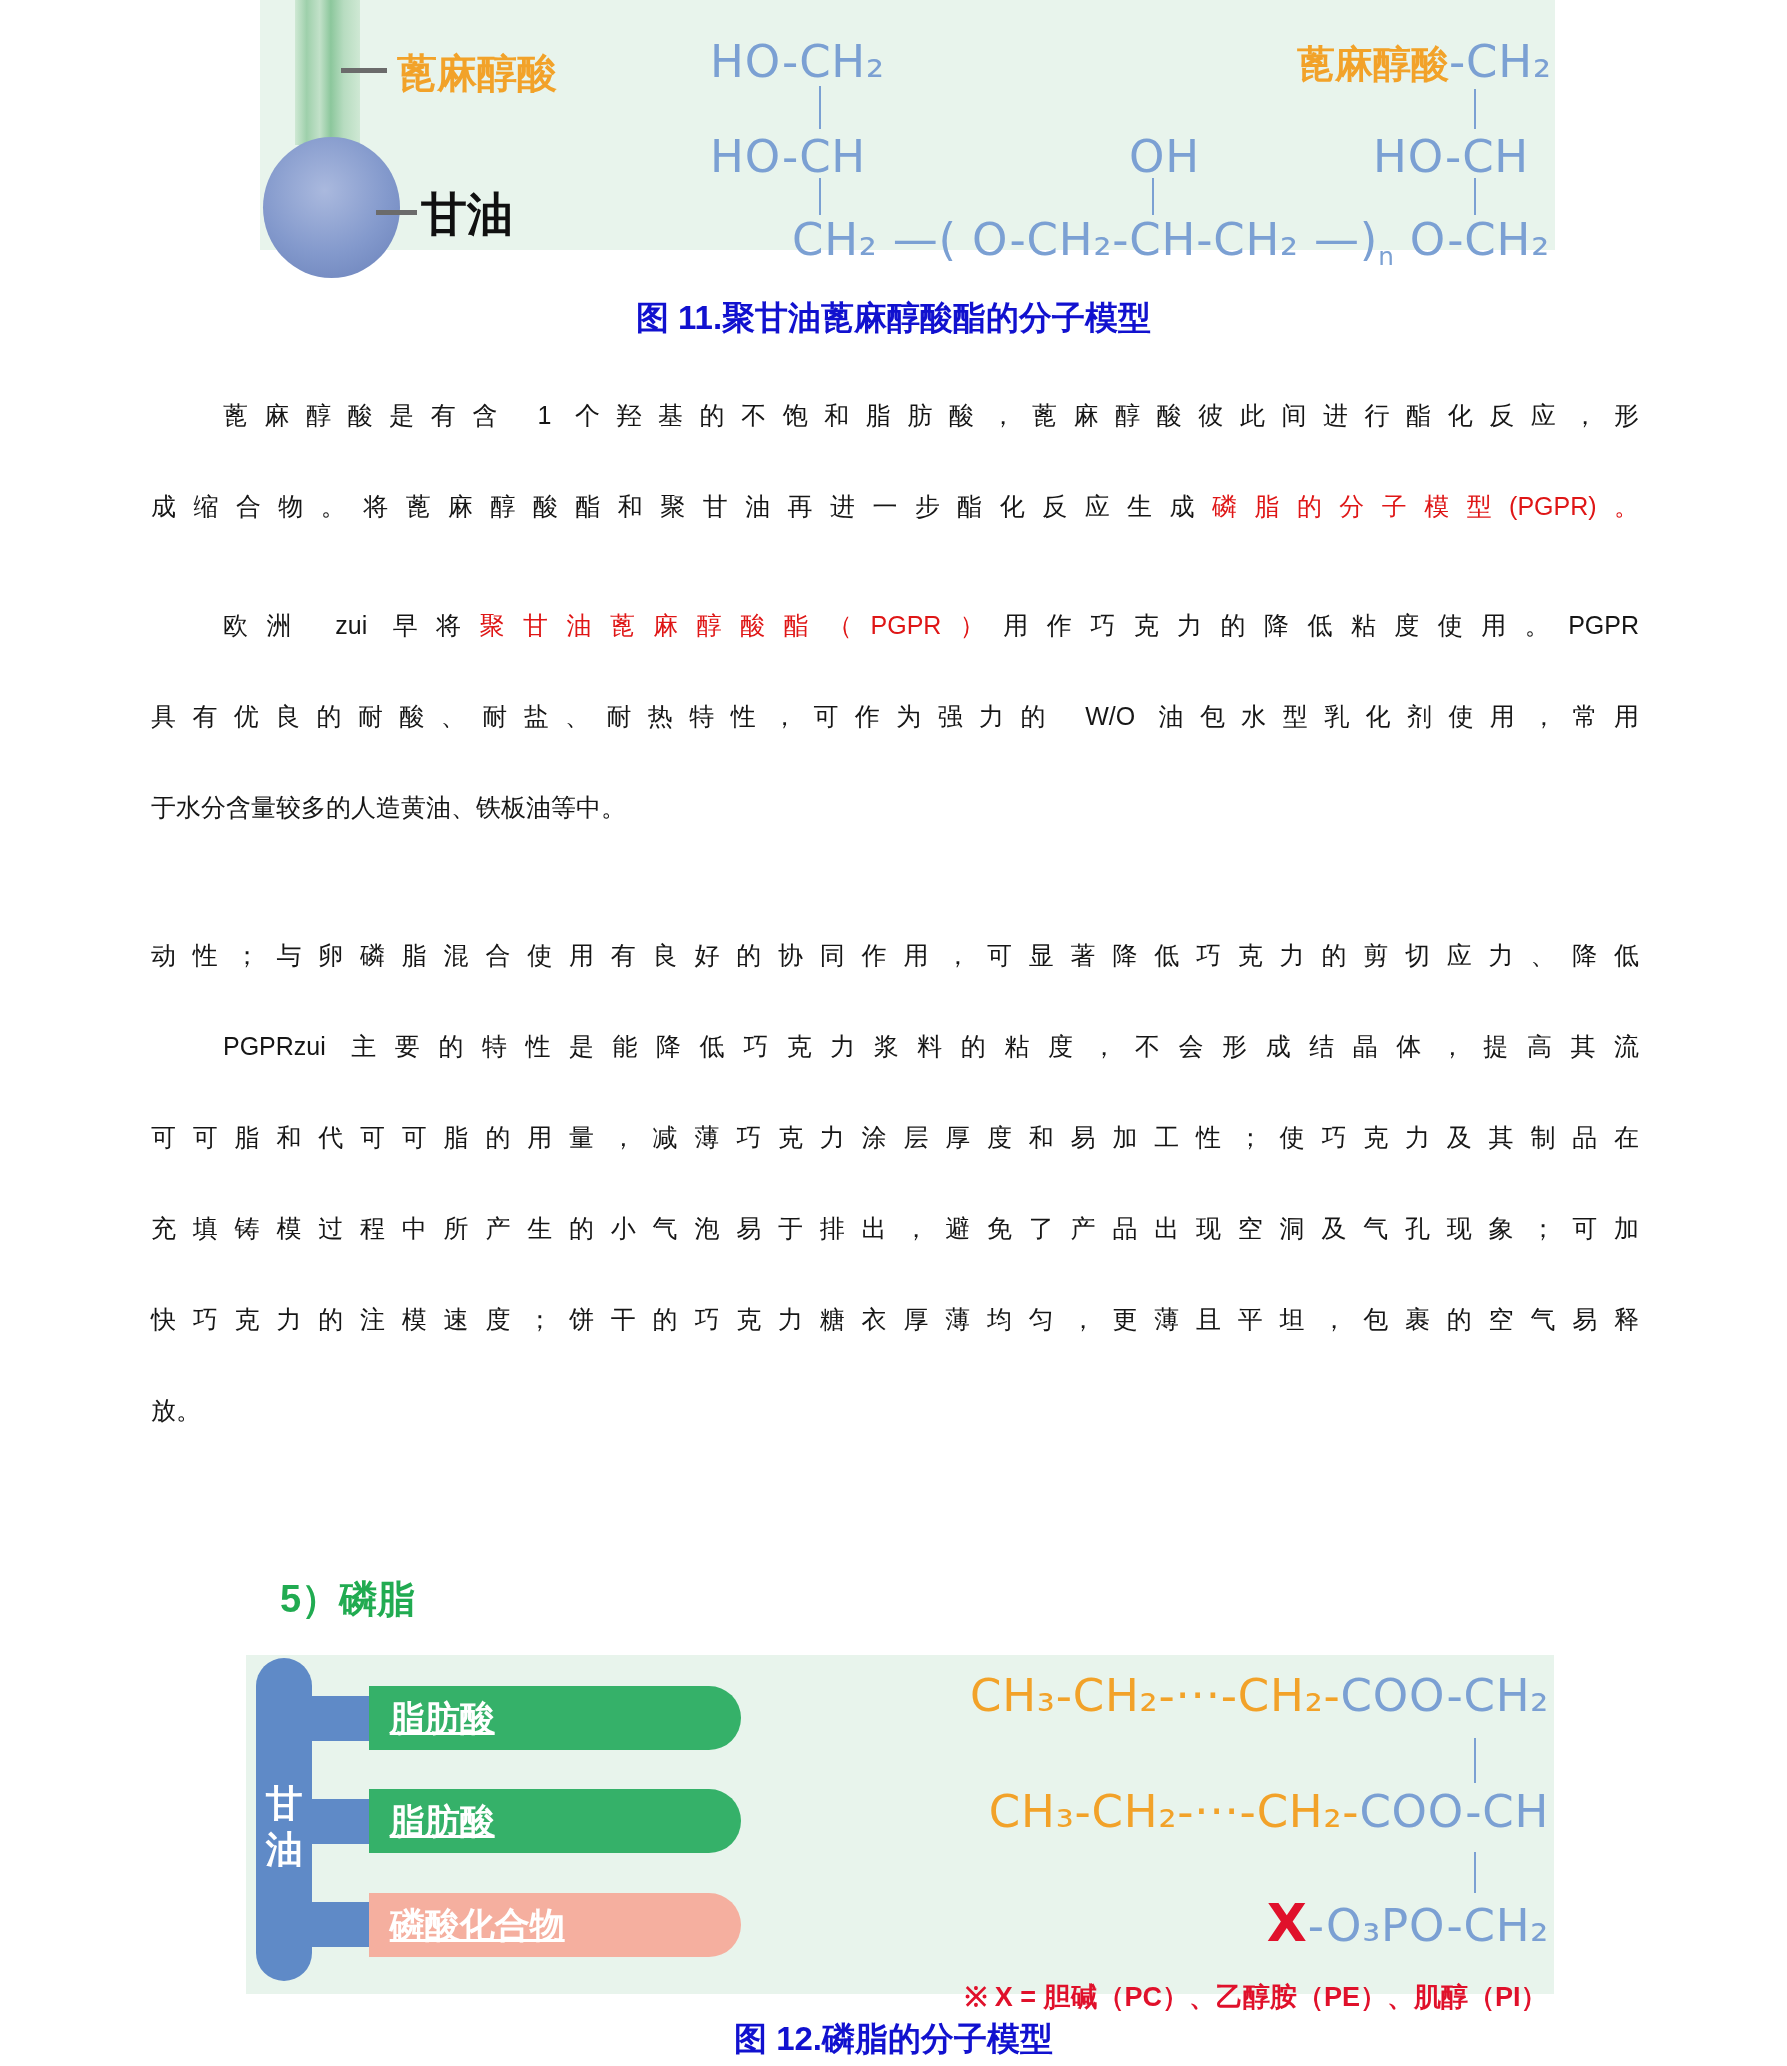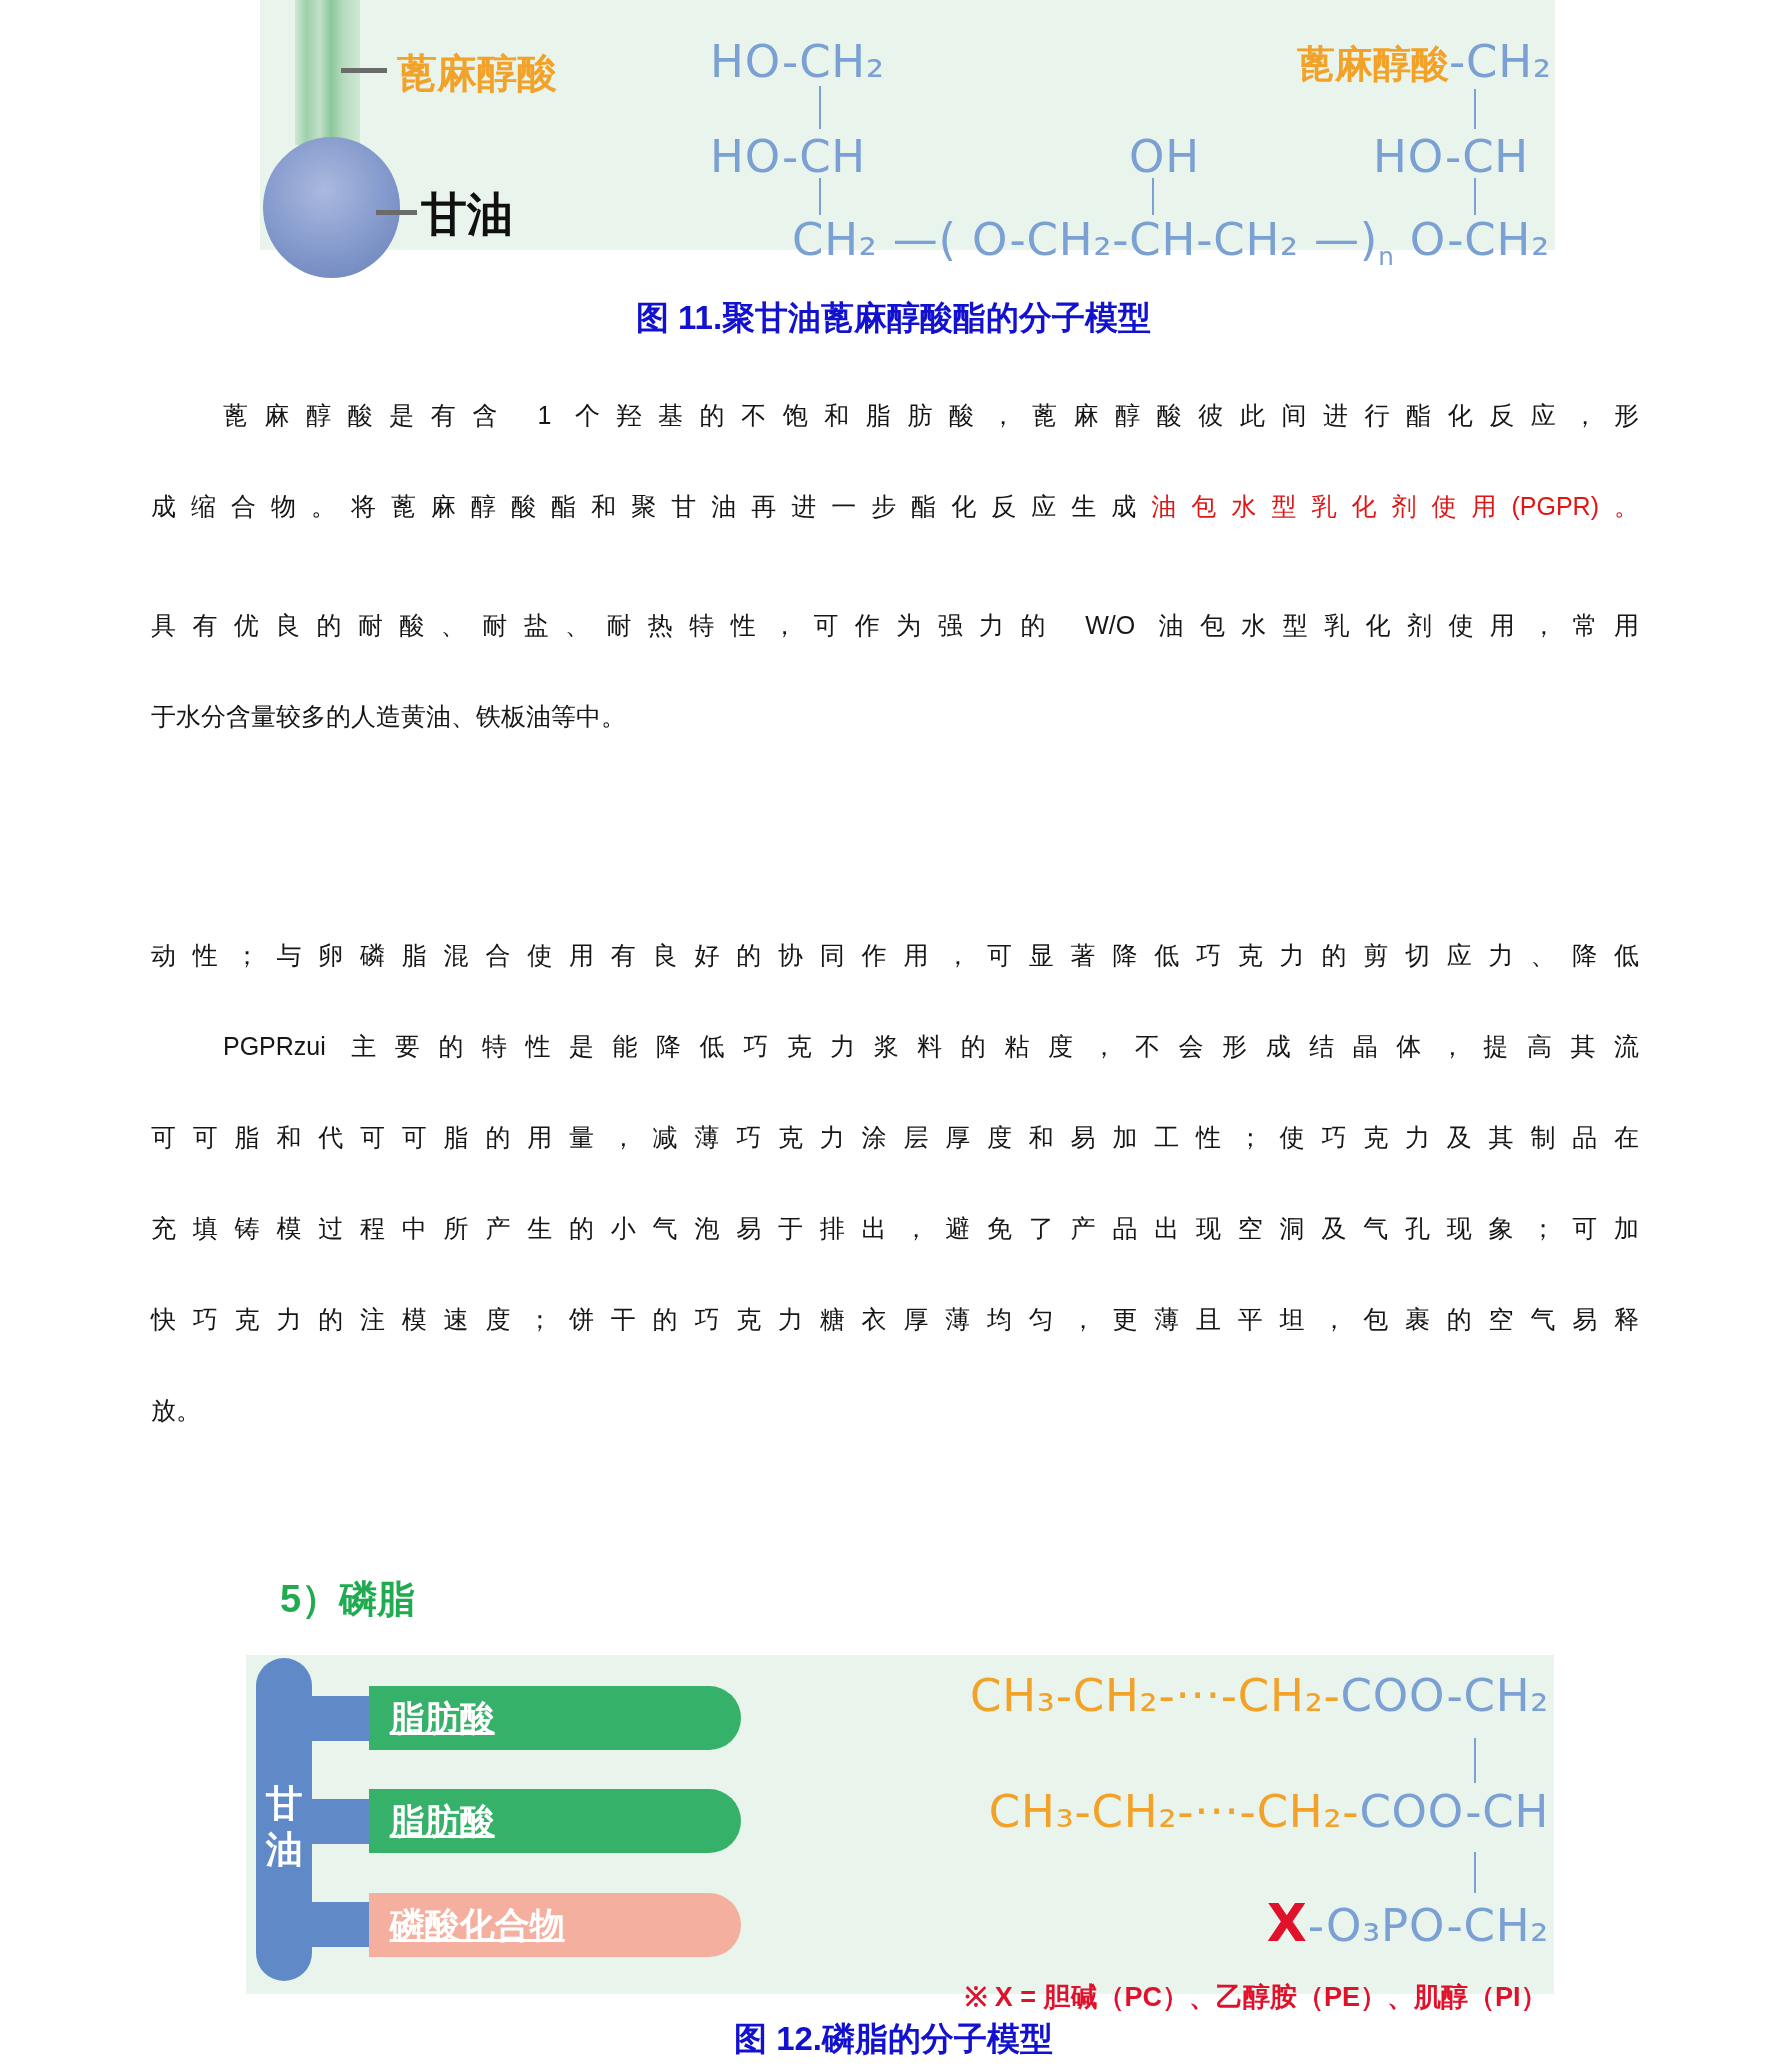--- a/index.html
+++ b/index.html
@@ -101,24 +101,25 @@
 
     <span class="formula abs" style="left:532px;top:213px;">
       <span>CH₂ —( O-CH₂-CH-CH₂ —)</span><span class="subn">n</span><span> O-CH₂</span>
     </span>
   </div>
 
   <div class="caption" style="top:296px;">图 11.聚甘油蓖麻醇酸酯的分子模型</div>
 
   <div class="para" style="top:370px;">
     <div class="bline jfull ind"><span>蓖麻醇酸是有含 1 个羟基的不饱和脂肪酸，蓖麻醇酸彼此间进行酯化反应，形</span></div>
-    <div class="bline jfull"><span>成缩合物。将蓖麻醇酸酯和聚甘油再进一步酯化反应生成</span><span class="red">油包水型乳化剂使用(PGPR)。</span></div>
+    <div class="bline jfull"><span>成缩合物。将蓖麻醇酸酯和聚甘油再进一步酯化反应生成</span><span class="red">磷脂的分子模型(PGPR)。</span></div>
   </div>
 
   <div class="para" style="top:580px;">
+    <div class="bline jfull ind"><span>欧洲 zui 早将</span><span class="red">聚甘油蓖麻醇酸酯（PGPR）</span><span>用作巧克力的降低粘度使用。PGPR</span></div>
     <div class="bline jfull"><span>具有优良的耐酸、耐盐、耐热特性，可作为强力的 W/O 油包水型乳化剂使用，常用</span></div>
     <div class="bline"><span>于水分含量较多的人造黄油、铁板油等中。</span></div>
   </div>
 
   <div class="para" style="top:910px;">
     <div class="bline jfull"><span>动性；与卵磷脂混合使用有良好的协同作用，可显著降低巧克力的剪切应力、降低</span></div>
     <div class="bline jfull ind"><span>PGPRzui 主要的特性是能降低巧克力浆料的粘度，不会形成结晶体，提高其流</span></div>
     <div class="bline jfull"><span>可可脂和代可可脂的用量，减薄巧克力涂层厚度和易加工性；使巧克力及其制品在</span></div>
     <div class="bline jfull"><span>充填铸模过程中所产生的小气泡易于排出，避免了产品出现空洞及气孔现象；可加</span></div>
     <div class="bline jfull"><span>快巧克力的注模速度；饼干的巧克力糖衣厚薄均匀，更薄且平坦，包裹的空气易释</span></div>

